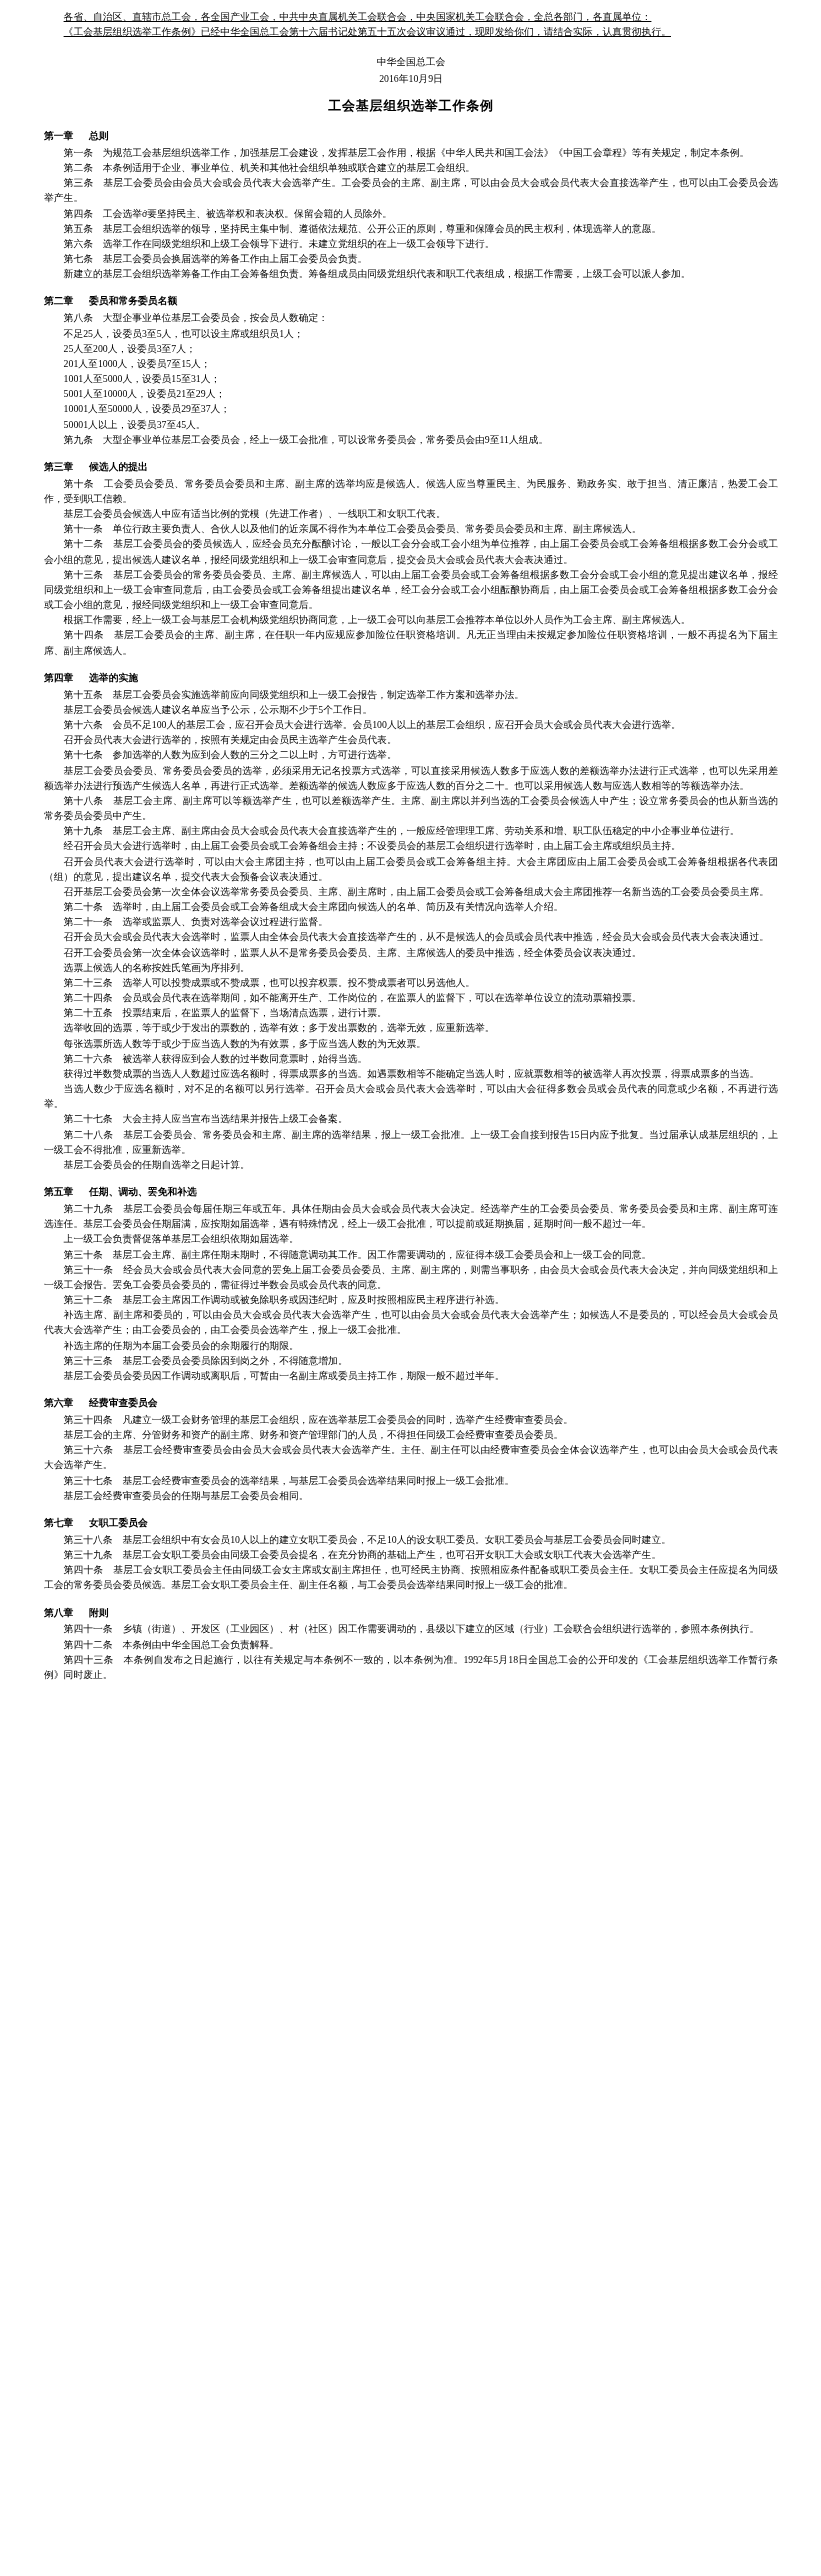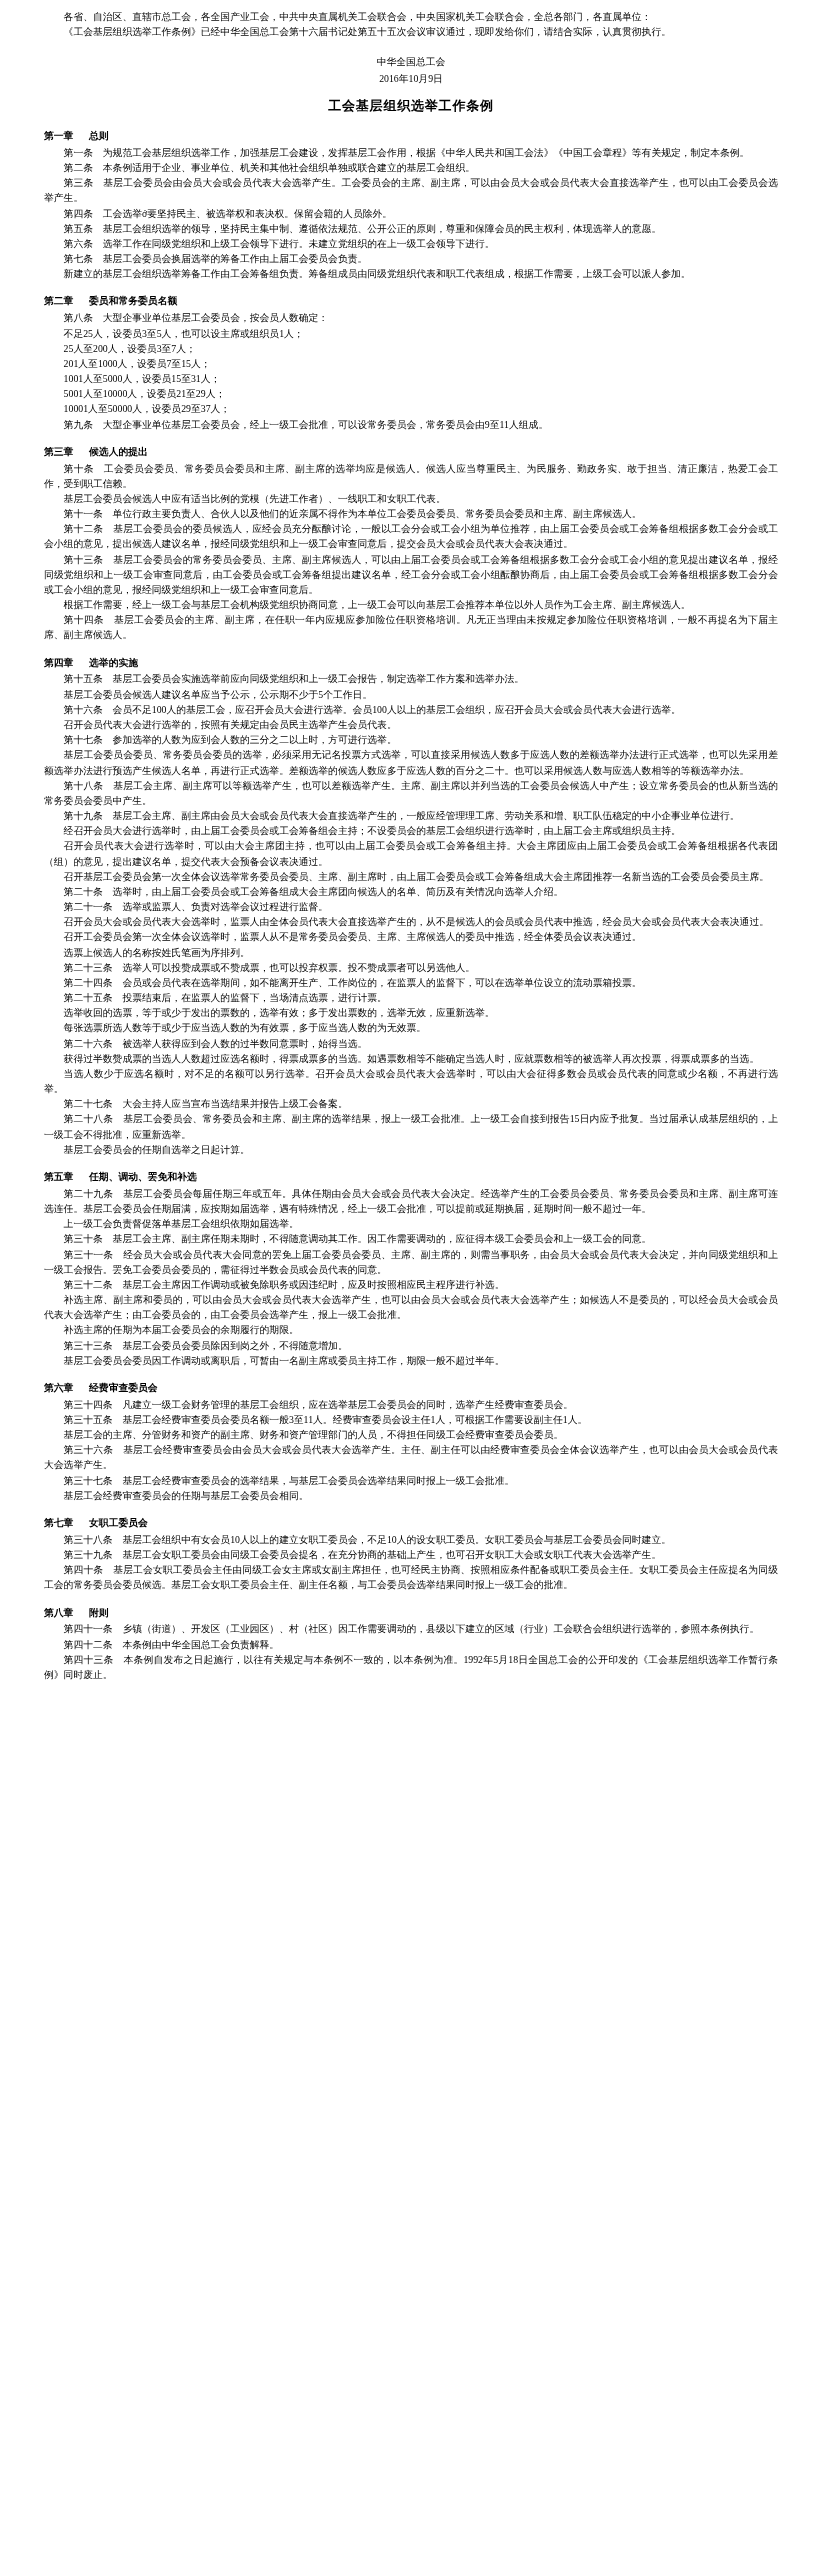--- a/index.html
+++ b/index.html
@@ -22,20 +22,21 @@
   .preamble {
     text-align: justify;
     margin: 0 0 1.7px 0;
   }
   .preamble p {
     margin: 0;
     text-indent: 0;
   }
   .preamble p.indent2 {
     text-indent: 2em;
+    text-decoration: underline;
   }
   .org-block {
     text-align: center;
     margin: 15.3px 0 3.4px 0;
     line-height: 1.7;
   }
   .doc-title {
     text-align: center;
     font-weight: bold;
     font-size: 13px;
@@ -92,20 +93,21 @@
       <p class="article">第七条　基层工会委员会换届选举的筹备工作由上届工会委员会负责。</p>
       <p class="tail">新建立的基层工会组织选举筹备工作由工会筹备组负责。筹备组成员由同级党组织代表和职工代表组成，根据工作需要，上级工会可以派人参加。</p>
       <div class="chapter"><span class="ch-num">第二章</span><span>委员和常务委员名额</span></div>
       <p class="article">第八条　大型企事业单位基层工会委员会，按会员人数确定：</p>
       <p class="list-line">不足25人，设委员3至5人，也可以设主席或组织员1人；</p>
       <p class="list-line">25人至200人，设委员3至7人；</p>
       <p class="list-line">201人至1000人，设委员7至15人；</p>
       <p class="list-line">1001人至5000人，设委员15至31人；</p>
       <p class="list-line">5001人至10000人，设委员21至29人；</p>
       <p class="list-line">10001人至50000人，设委员29至37人；</p>
+      <p class="list-line">50001人以上，设委员37至45人。</p>
       <p class="article">第九条　大型企事业单位基层工会委员会，经上一级工会批准，可以设常务委员会，常务委员会由9至11人组成。</p>
       <div class="chapter"><span class="ch-num">第三章</span><span>候选人的提出</span></div>
       <p class="article">第十条　工会委员会委员、常务委员会委员和主席、副主席的选举均应是候选人。候选人应当尊重民主、为民服务、勤政务实、敢于担当、清正廉洁，热爱工会工作，受到职工信赖。</p>
       <p class="tail">基层工会委员会候选人中应有适当比例的党模（先进工作者）、一线职工和女职工代表。</p>
       <p class="article">第十一条　单位行政主要负责人、合伙人以及他们的近亲属不得作为本单位工会委员会委员、常务委员会委员和主席、副主席候选人。</p>
       <p class="article">第十二条　基层工会委员会的委员候选人，应经会员充分酝酿讨论，一般以工会分会或工会小组为单位推荐，由上届工会委员会或工会筹备组根据多数工会分会或工会小组的意见，提出候选人建议名单，报经同级党组织和上一级工会审查同意后，提交会员大会或会员代表大会表决通过。</p>
       <p class="article">第十三条　基层工会委员会的常务委员会委员、主席、副主席候选人，可以由上届工会委员会或工会筹备组根据多数工会分会或工会小组的意见提出建议名单，报经同级党组织和上一级工会审查同意后，由工会委员会或工会筹备组提出建议名单，经工会分会或工会小组酝酿协商后，由上届工会委员会或工会筹备组根据多数工会分会或工会小组的意见，报经同级党组织和上一级工会审查同意后。</p>
       <p class="tail">根据工作需要，经上一级工会与基层工会机构级党组织协商同意，上一级工会可以向基层工会推荐本单位以外人员作为工会主席、副主席候选人。</p>
       <p class="article">第十四条　基层工会委员会的主席、副主席，在任职一年内应规应参加险位任职资格培训。凡无正当理由未按规定参加险位任职资格培训，一般不再提名为下届主席、副主席候选人。</p>
       <div class="chapter"><span class="ch-num">第四章</span><span>选举的实施</span></div>
@@ -141,21 +143,20 @@
       <p class="tail">上一级工会负责督促落单基层工会组织依期如届选举。</p>
       <p class="article">第三十条　基层工会主席、副主席任期未期时，不得随意调动其工作。因工作需要调动的，应征得本级工会委员会和上一级工会的同意。</p>
       <p class="article">第三十一条　经会员大会或会员代表大会同意的罢免上届工会委员会委员、主席、副主席的，则需当事职务，由会员大会或会员代表大会决定，并向同级党组织和上一级工会报告。罢免工会委员会委员的，需征得过半数会员或会员代表的同意。</p>
       <p class="article">第三十二条　基层工会主席因工作调动或被免除职务或因违纪时，应及时按照相应民主程序进行补选。</p>
       <p class="tail">补选主席、副主席和委员的，可以由会员大会或会员代表大会选举产生，也可以由会员大会或会员代表大会选举产生；如候选人不是委员的，可以经会员大会或会员代表大会选举产生；由工会委员会的，由工会委员会选举产生，报上一级工会批准。</p>
       <p class="tail">补选主席的任期为本届工会委员会的余期履行的期限。</p>
       <p class="article">第三十三条　基层工会委员会委员除因到岗之外，不得随意增加。</p>
       <p class="tail">基层工会委员会委员因工作调动或离职后，可暂由一名副主席或委员主持工作，期限一般不超过半年。</p>
       <div class="chapter"><span class="ch-num">第六章</span><span>经费审查委员会</span></div>
       <p class="article">第三十四条　凡建立一级工会财务管理的基层工会组织，应在选举基层工会委员会的同时，选举产生经费审查委员会。</p>
-      <p class="article">第三十五条　基层工会经费审查委员会委员名额一般3至11人。经费审查委员会设主任1人，可根据工作需要设副主任1人。</p>
       <p class="tail">基层工会的主席、分管财务和资产的副主席、财务和资产管理部门的人员，不得担任同级工会经费审查委员会委员。</p>
       <p class="article">第三十六条　基层工会经费审查委员会由会员大会或会员代表大会选举产生。主任、副主任可以由经费审查委员会全体会议选举产生，也可以由会员大会或会员代表大会选举产生。</p>
       <p class="article">第三十七条　基层工会经费审查委员会的选举结果，与基层工会委员会选举结果同时报上一级工会批准。</p>
       <p class="tail">基层工会经费审查委员会的任期与基层工会委员会相同。</p>
       <div class="chapter"><span class="ch-num">第七章</span><span>女职工委员会</span></div>
       <p class="article">第三十八条　基层工会组织中有女会员10人以上的建立女职工委员会，不足10人的设女职工委员。女职工委员会与基层工会委员会同时建立。</p>
       <p class="article">第三十九条　基层工会女职工委员会由同级工会委员会提名，在充分协商的基础上产生，也可召开女职工大会或女职工代表大会选举产生。</p>
       <p class="article">第四十条　基层工会女职工委员会主任由同级工会女主席或女副主席担任，也可经民主协商、按照相应条件配备或职工委员会主任。女职工委员会主任应提名为同级工会的常务委员会委员候选。基层工会女职工委员会主任、副主任名额，与工会委员会选举结果同时报上一级工会的批准。</p>
       <div class="chapter"><span class="ch-num">第八章</span><span>附则</span></div>
       <p class="article">第四十一条　乡镇（街道）、开发区（工业园区）、村（社区）因工作需要调动的，县级以下建立的区域（行业）工会联合会组织进行选举的，参照本条例执行。</p>

